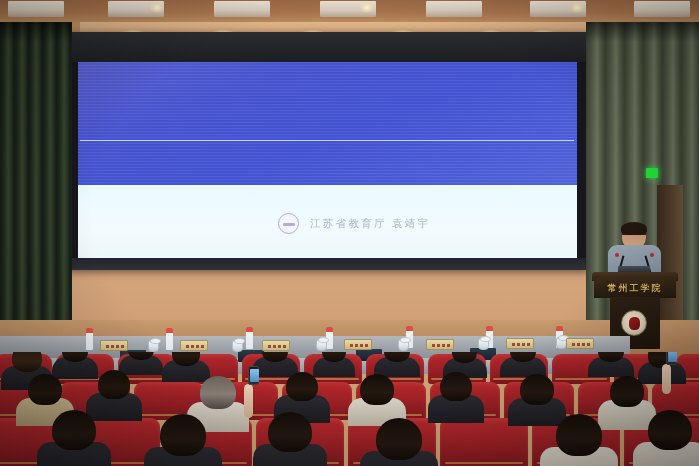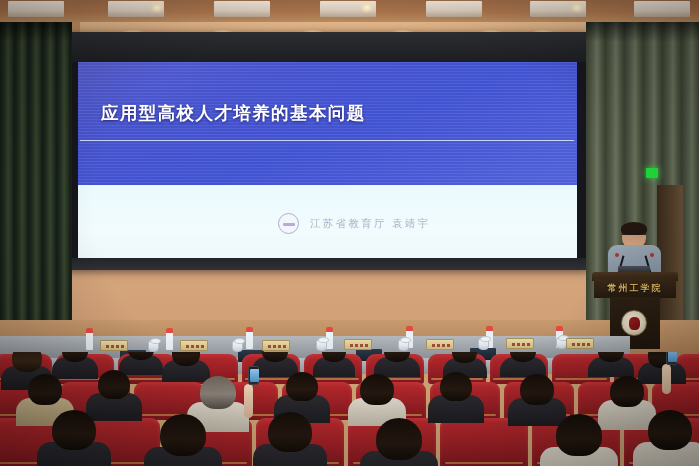--- a/index.html
+++ b/index.html
@@ -306,21 +306,20 @@
       <div class="soffit-light" style="left: 390px;"></div>
       <div class="soffit-light" style="left: 478px;"></div>
       <div class="soffit-light" style="left: 530px;"></div>
     </div>
 
   <div class="screen-frame">
     <div class="screen-top-dark"></div>
 
     <div class="slide">
       <div class="slide-blue"></div>
-      <div class="slide-title">应用型高校人才培养的基本问题</div>
       <div class="slide-rule"></div>
 
       <div class="slide-white">
         <div class="slide-sub">
           <div class="sub-logo"></div>
           <div class="sub-text">江苏省教育厅  袁靖宇</div>
         </div>
       </div>
     </div>
 

